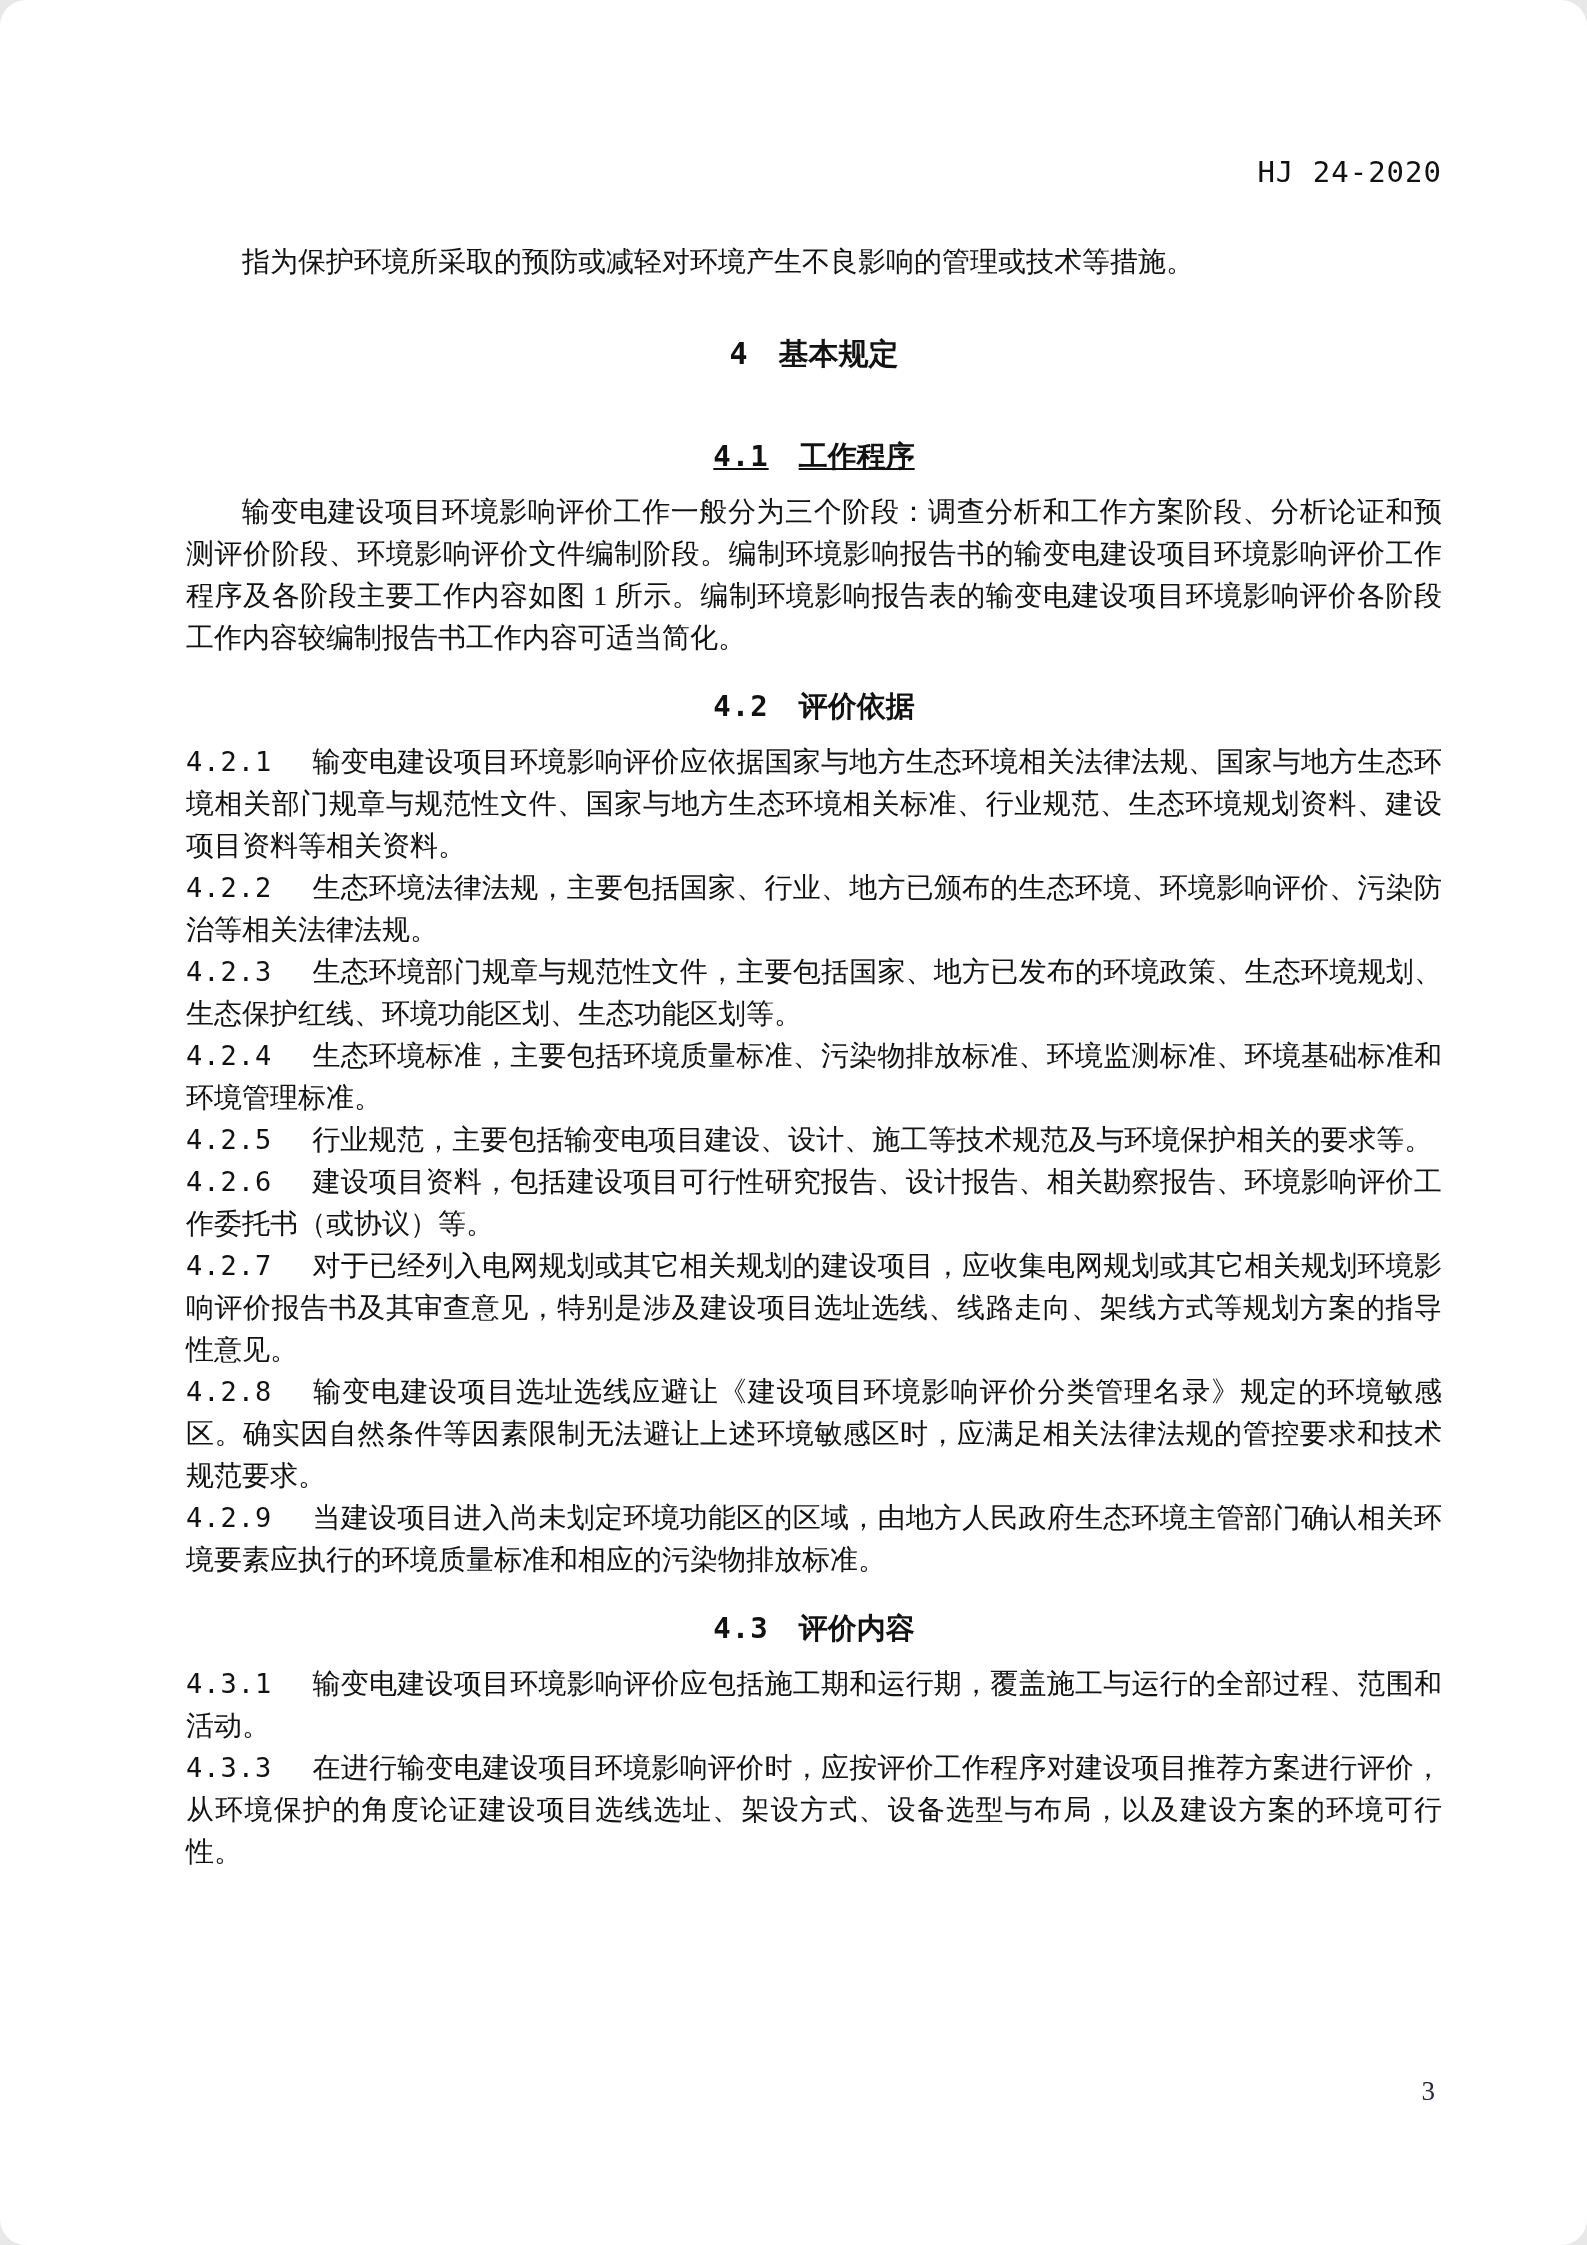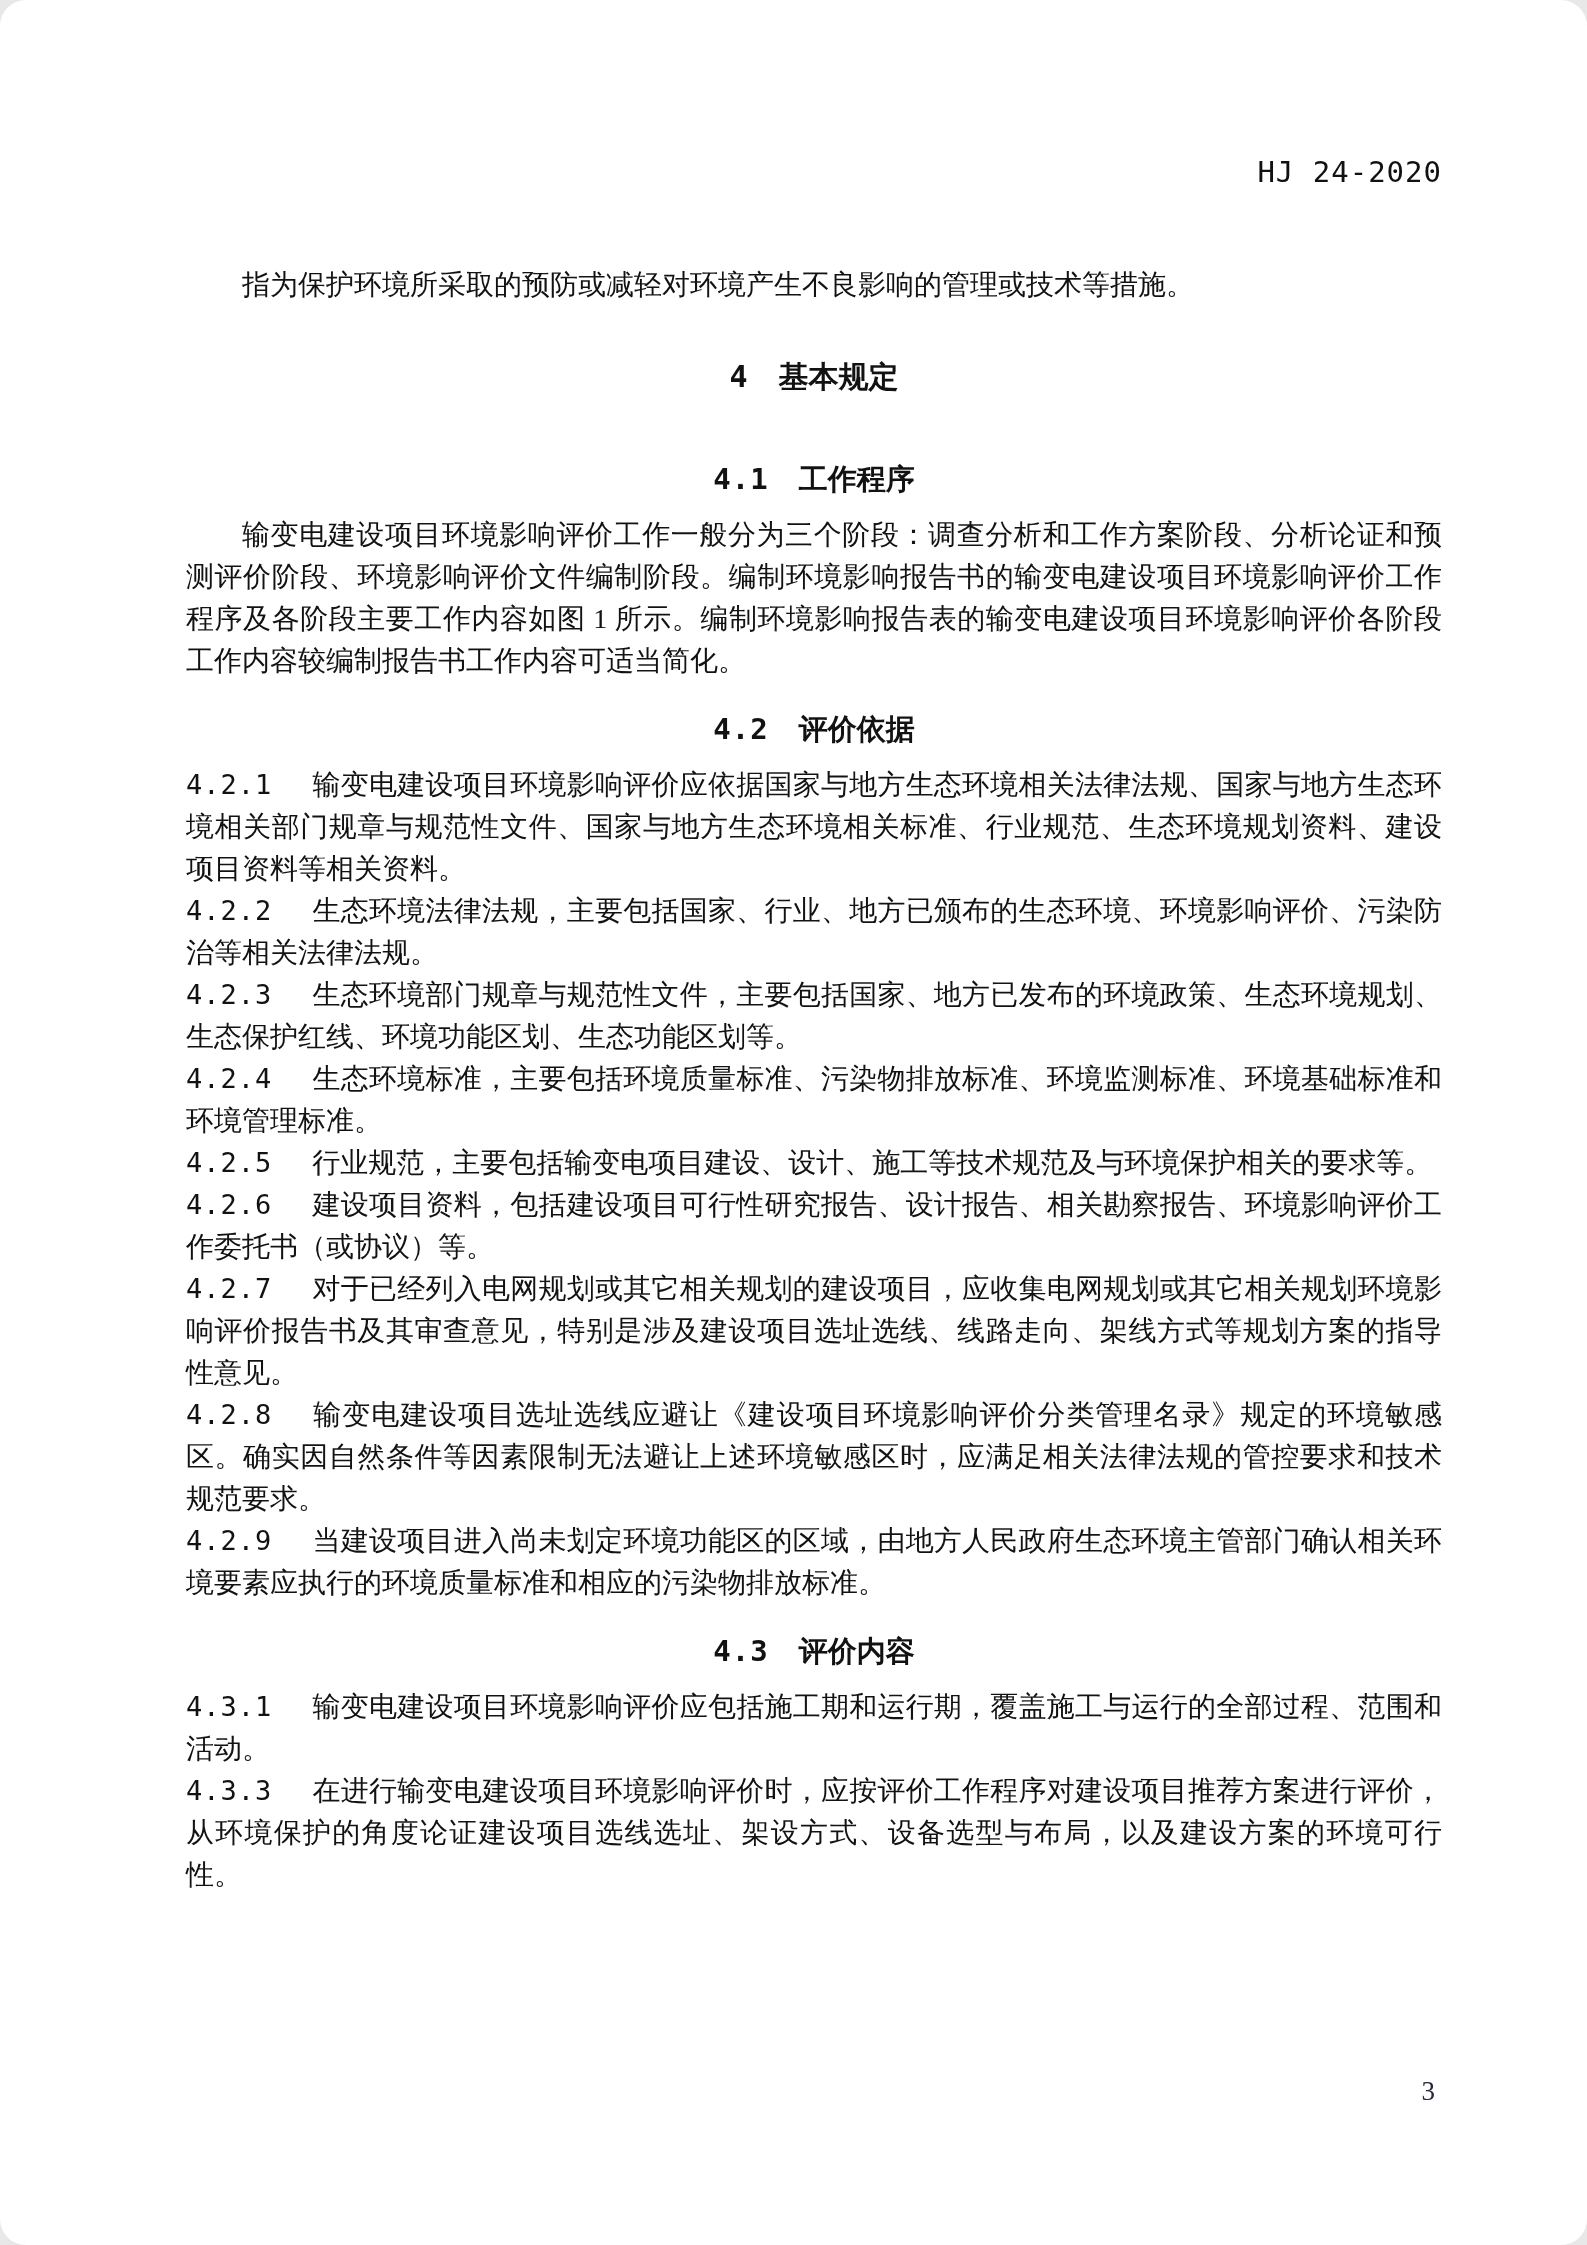--- a/index.html
+++ b/index.html
@@ -48,23 +48,23 @@
     font-weight: bold;
     margin-right: 30px;
     letter-spacing: 1px;
   }
   .cnum {
     font-family: "DejaVu Sans Mono", monospace;
     margin-right: 40px;
     letter-spacing: 1px;
     font-size: 27px;
   }
-  .gap-intro { margin-top: 76px; }
+  .gap-intro { margin-top: 53px; }
   .gap-lg   { margin-top: 50px; }
-  .gap-xl   { margin-top: 60px; }
+  .gap-xl   { margin-top: 60px; text-decoration: underline; }
   .gap-md   { margin-top: 26px; }
   .gap-sm   { margin-top: 14px; }
   .page-number {
     position: absolute;
     top: 2076px;
     right: 152px;
     font-size: 27px;
     line-height: 30px;
     color: #26263e;
     font-family: "Liberation Serif", serif;

